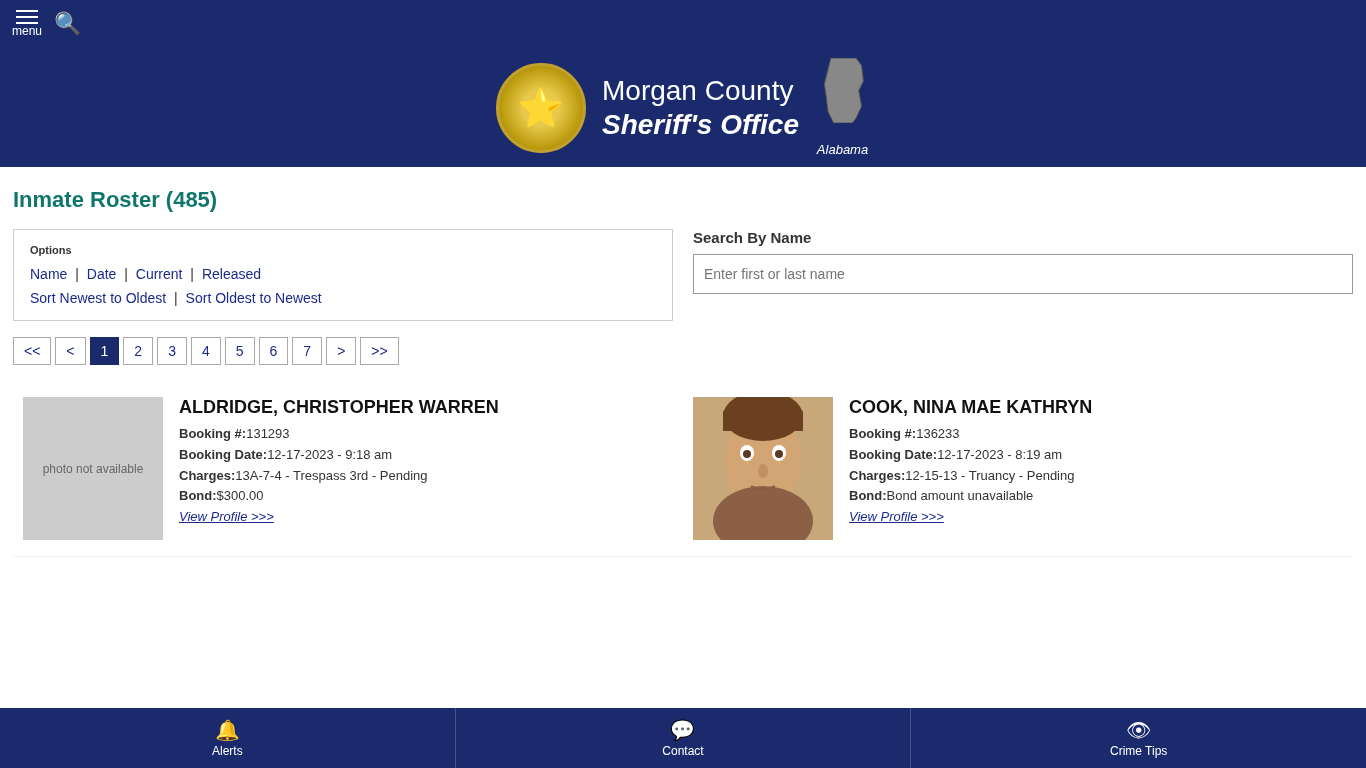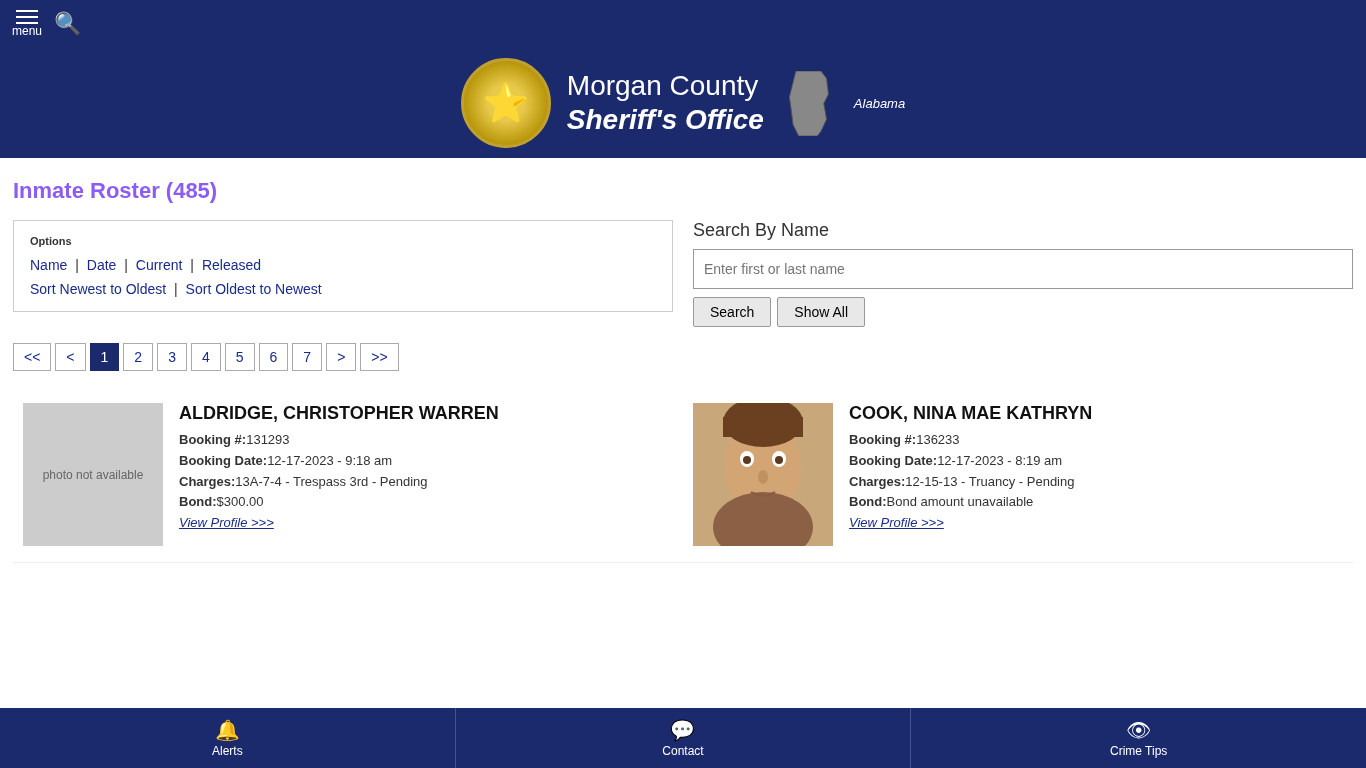--- a/index.html
+++ b/index.html
@@ -47,34 +47,34 @@
     .site-header .header-text {
       text-align: left;
     }
     .site-header .header-text h1 {
       font-size: 28px; color: white; font-weight: normal; line-height: 1.2;
     }
     .site-header .header-text h2 {
       font-size: 28px; color: white; font-weight: bold; font-style: italic; line-height: 1.2;
     }
     .state-map {
-      display: flex; flex-direction: row; align-items: center; gap: 19px;
+      display: flex; flex-direction: column; align-items: center; gap: 19px;
     }
     .state-map .map-svg { width: 55px; height: 65px; }
     .state-map .state-label { color: white; font-size: 13px; font-style: italic; }
 
     
     .main-content {
       max-width: 1360px;
       margin: 0 auto;
       padding: 20px 10px;
     }
 
     .page-title {
-      font-size: 22px; font-weight: bold; margin-bottom: 16px; color: #8b5cf6;
+      font-size: 22px; font-weight: bold; margin-bottom: 16px; color: #0f766e;
     }
 
     
     .options-search-row {
       display: flex; gap: 20px; align-items: flex-start; margin-bottom: 16px;
     }
     .options-box {
       border: 1px solid #ccc;
       padding: 14px 16px;
       flex: 0 0 660px;
@@ -91,21 +91,21 @@
       color: #1a2a8c; text-decoration: none; font-size: 14px;
     }
     .options-sort .sep { color: #333; margin: 0 4px; }
 
     .search-box {
       flex: 1;
       border: none;
       padding: 0;
     }
     .search-box h3 {
-      font-size: 18px; font-weight: normal; margin-bottom: 8px;
+      font-size: 15px; font-weight: bold; margin-bottom: 8px;
     }
     .search-box input[type="text"] {
       width: 100%; border: 1px solid #999; padding: 11px 10px;
       font-size: 14px; margin-bottom: 8px;
     }
     .search-box .btn-row {
       display: flex; gap: 6px;
     }
     .search-box button {
       padding: 6px 16px; font-size: 14px; border: 1px solid #999;
@@ -218,24 +218,20 @@
       <div class="options-sort">
         <a href="#">Sort Newest to Oldest</a>
         <span class="sep"> | </span>
         <a href="#">Sort Oldest to Newest</a>
       </div>
     </div>
 
     <div class="search-box">
       <h3>Search By Name</h3>
       <input type="text" placeholder="Enter first or last name" style="">
-      <div class="btn-row">
-        <button>Search</button>
-        <button>Show All</button>
-      </div>
     </div>
   </div>
 
   <div class="pagination">
     <a href="#">&lt;&lt;</a>
     <a href="#">&lt;</a>
     <span class="current">1</span>
     <a href="#">2</a>
     <a href="#">3</a>
     <a href="#">4</a>

